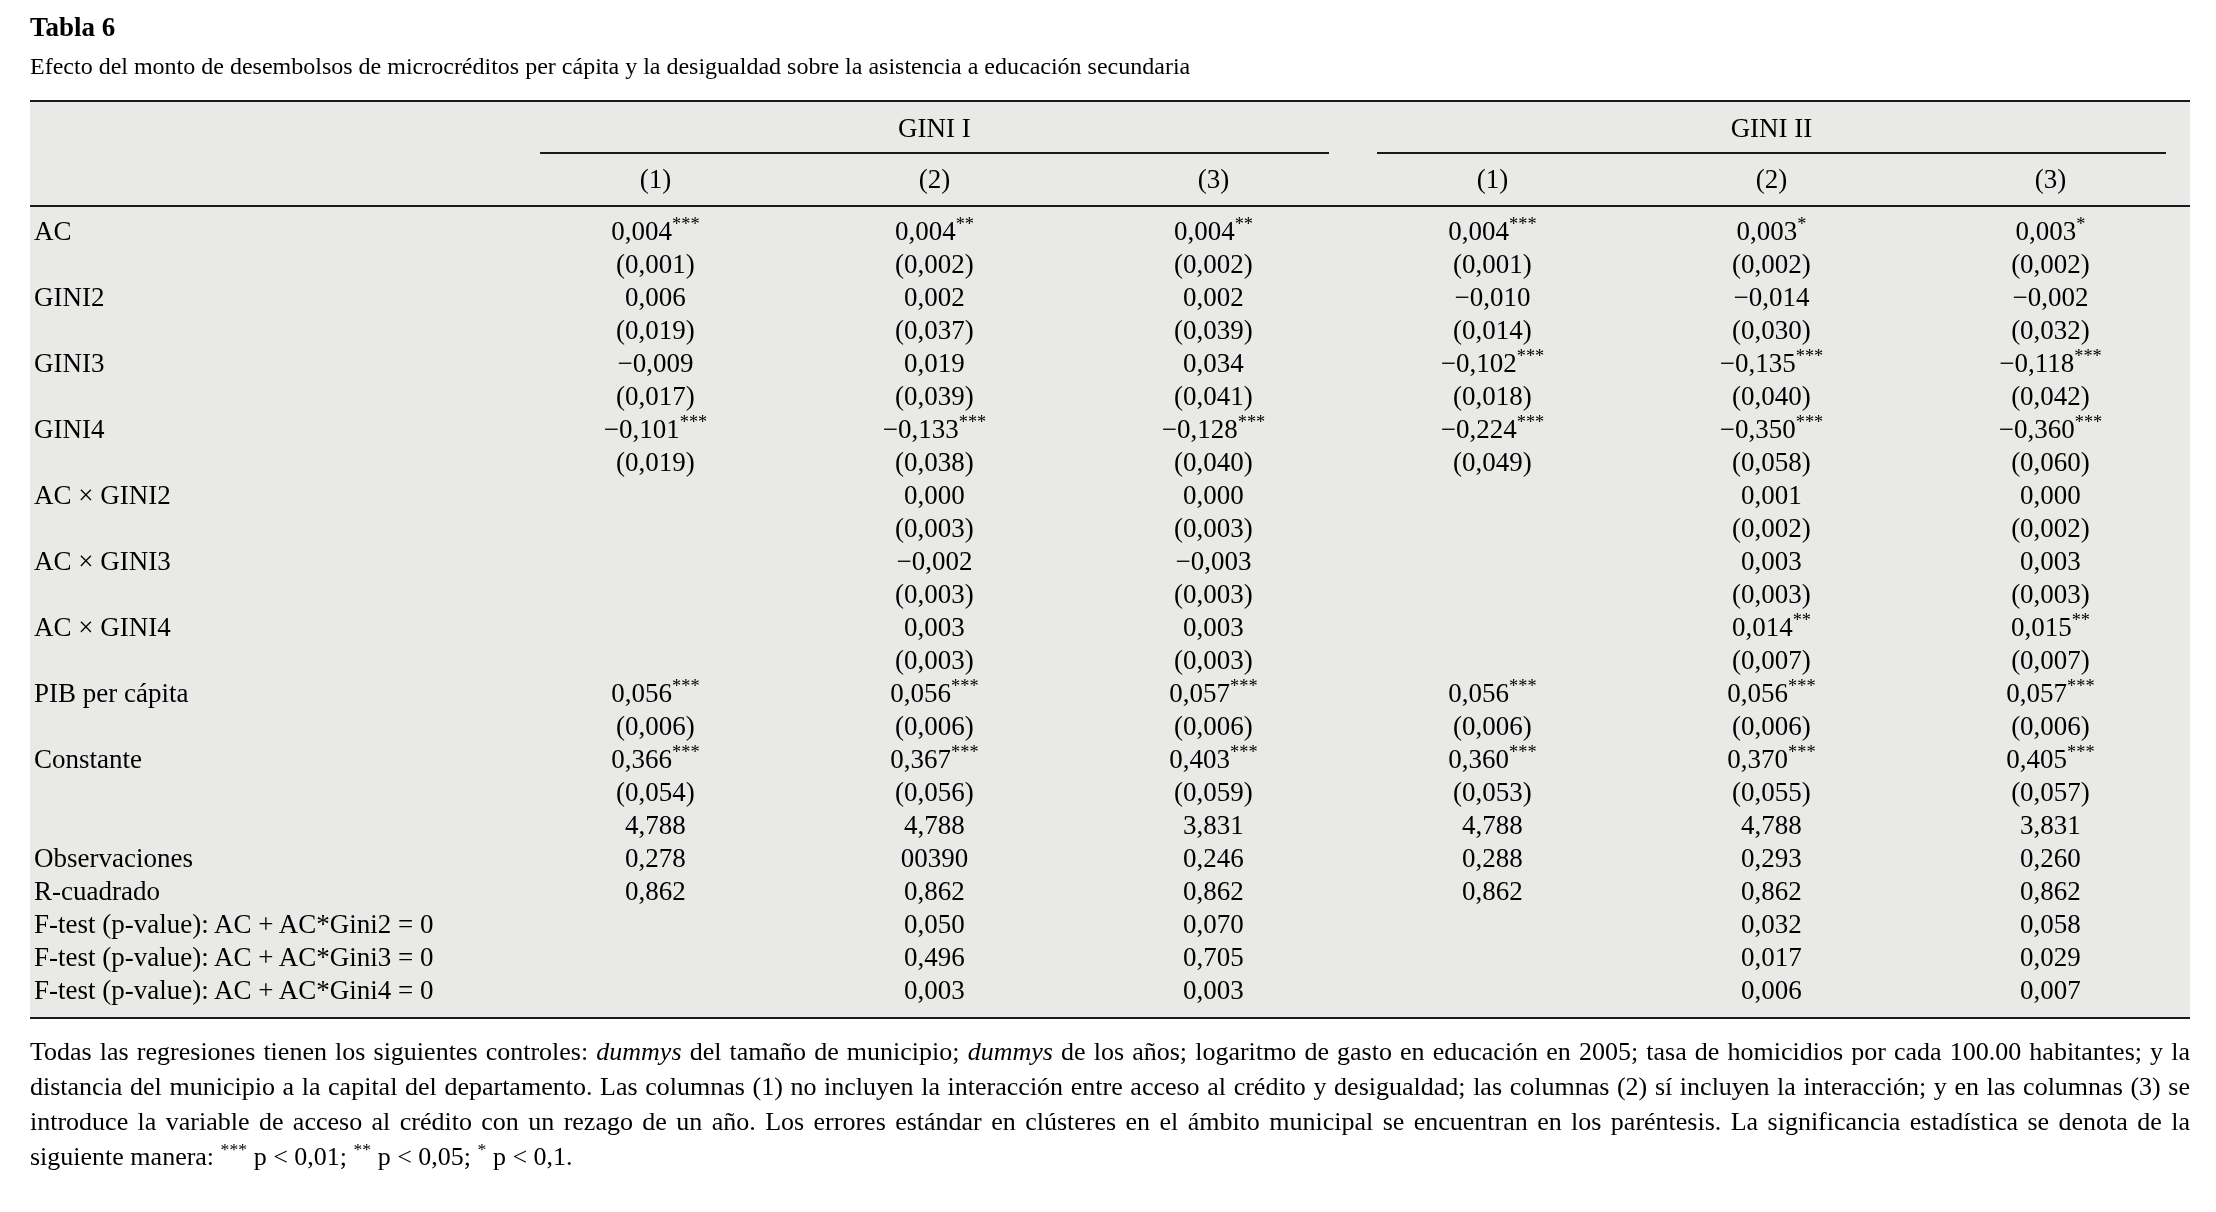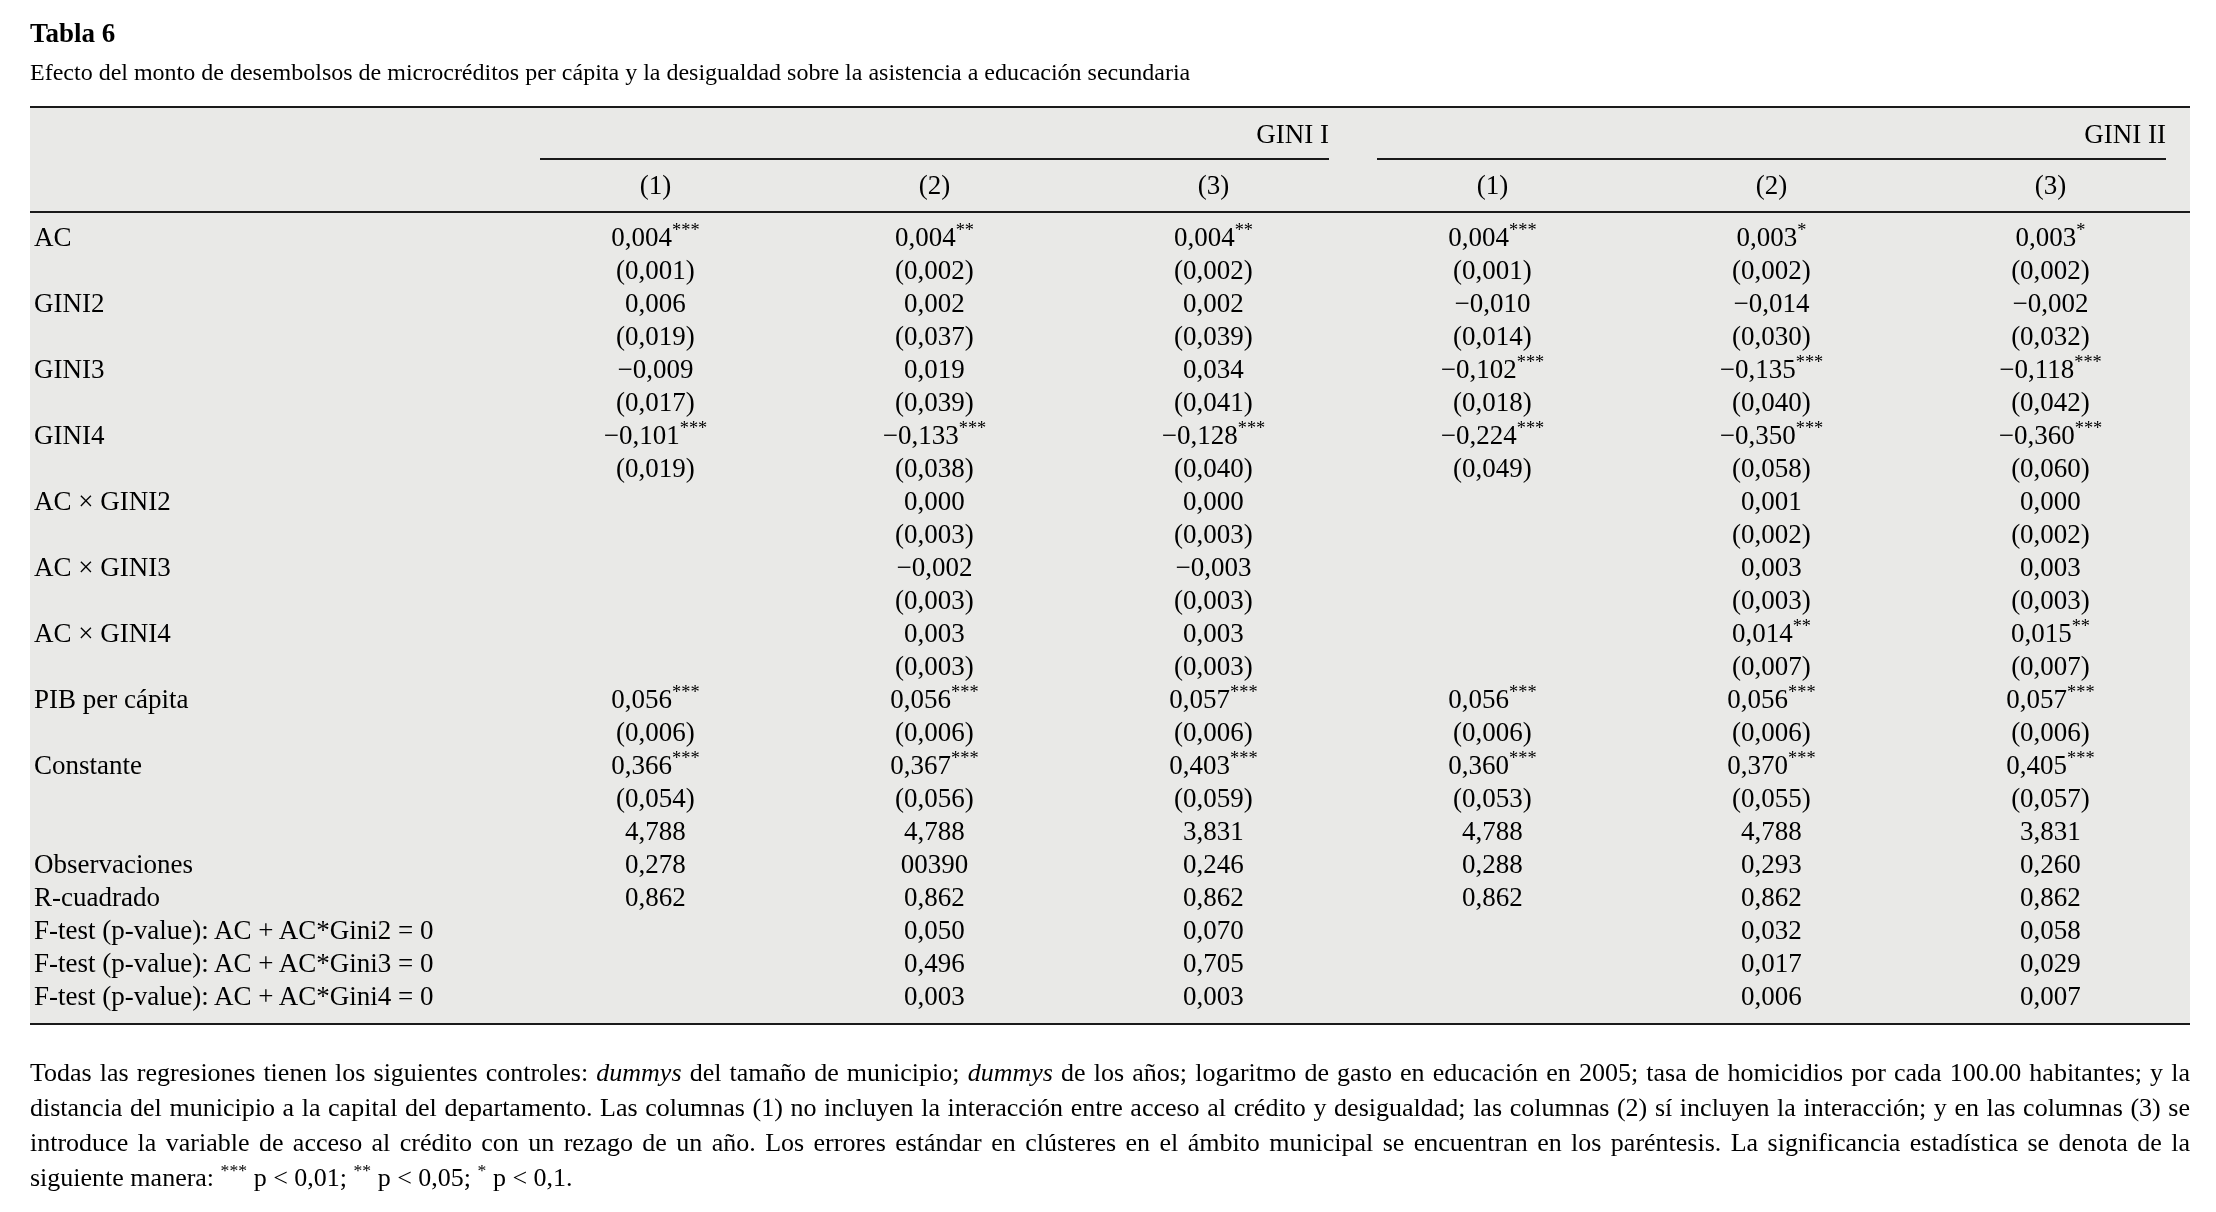--- a/index.html
+++ b/index.html
@@ -7,21 +7,21 @@
     --rule:#1a1a1a;
   }
   *{margin:0;padding:0;box-sizing:border-box;}
   html,body{width:2216px;height:1212px;}
   body{
     background:#ffffff;
     color:#000;
     font-family:"Liberation Serif", serif;
     overflow:hidden;
   }
-  .page{padding:16px 26px 0 30px;}
+  .page{padding:10px 26px 0 30px;}
   .table-number{font-size:27px;font-weight:700;line-height:34px;}
   .table-title{font-size:24px;line-height:37px;margin-top:4px;}
   table.reg{
     width:100%;
     border-collapse:collapse;
     table-layout:fixed;
     background:var(--table-bg);
     margin-top:15px;
     border-top:2px solid var(--rule);
     border-bottom:2px solid var(--rule);
@@ -30,36 +30,36 @@
   col.c-label{width:22.5%;}
   col.c-num{width:12.9167%;}
   th,td{
     font-weight:normal;
     text-align:center;
     vertical-align:baseline;
     line-height:33px;
     padding:0;
   }
   .lbl{text-align:left;padding-left:4px;}
-  tr.group-row th{vertical-align:bottom;text-align:right;}
+  tr.group-row th{vertical-align:bottom;}
   th.spanner{padding:10px 24px 0 24px;}
   .spanner-inner{
     border-bottom:2px solid var(--rule);
     padding-bottom:7px;
     line-height:33px;
   }
   tr.colhead-row th{
     border-bottom:2px solid var(--rule);
     padding:9px 0 9px 0;
   }
   tbody tr.first td{padding-top:8px;font-family:Liberation Serif, serif;}
   tbody tr.last td{padding-bottom:10px;}
   sup{font-size:68%;line-height:0;}
   .footnote{
-    margin-top:30px;
+    margin-top:15px;
     font-size:26px;
     line-height:35px;
     text-align:justify;
   }
   .footnote i{font-style:italic;}
 </style>
 </head>
 <body>
 
 <div class="page">

